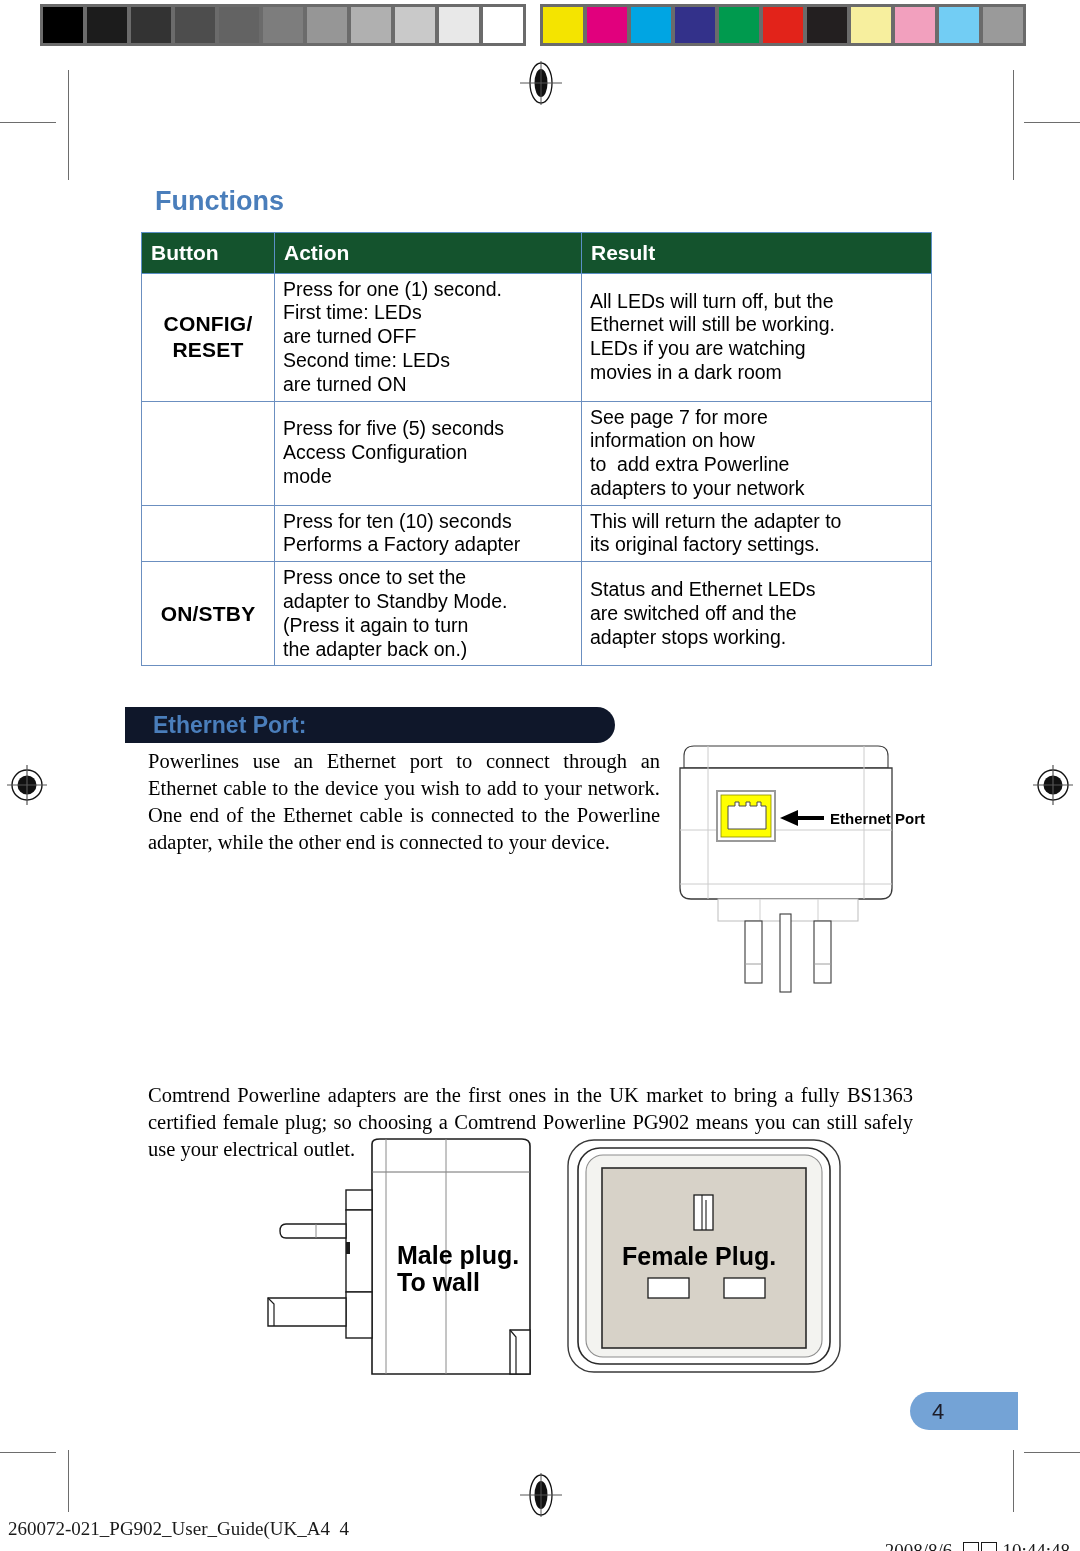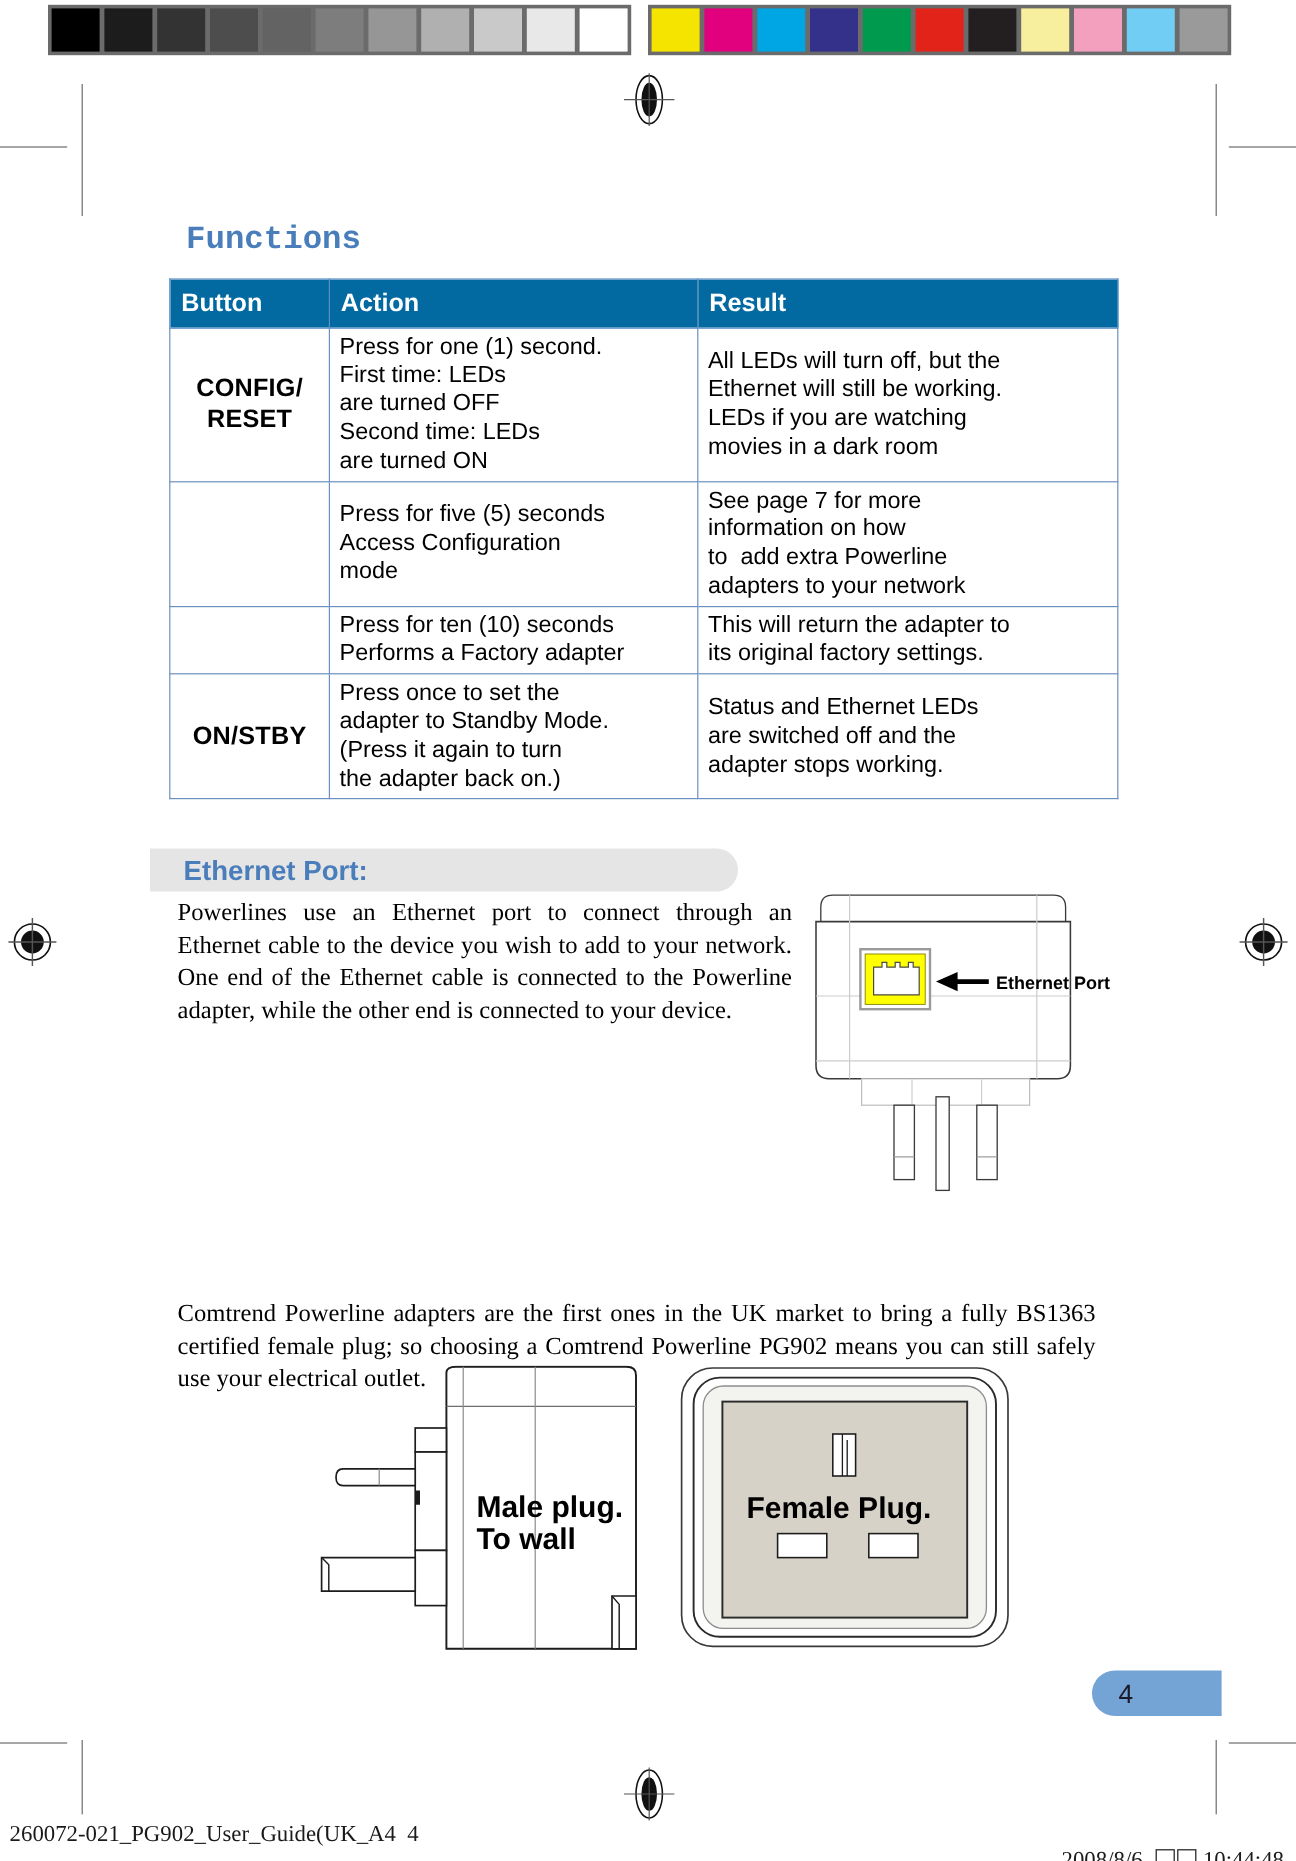--- a/index.html
+++ b/index.html
@@ -61,21 +61,20 @@
   }
 
   .h1-title {
     position: absolute;
     left: 155px;
     top: 186px;
     font-size: 27px;
     font-weight: bold;
     color: #4a7ebb;
     letter-spacing: 0px;
-    font-family: Liberation Mono, monospace;
   }
 
   
   table.functions {
     position: absolute;
     left: 141px;
     top: 232px;
     width: 790px;
     border-collapse: collapse;
     table-layout: fixed;
@@ -83,21 +82,21 @@
   table.functions th,
   table.functions td {
     border: 1px solid #6b8fc0;
     vertical-align: middle;
     padding: 4px 8px;
     font-size: 19.5px;
     line-height: 1.22;
     color: #000000;
   }
   table.functions thead th {
-    background: #0369a1;
+    background: #14532d;
     color: #ffffff;
     font-weight: bold;
     font-size: 21px;
     text-align: left;
     padding: 7px 9px;
     border: 1px solid #5b8fc6;
   }
   table.functions td.btncol {
     font-weight: bold;
     font-size: 21px;
@@ -107,21 +106,21 @@
   }
   .col-btn   { width: 133px; }
   .col-act   { width: 307px; }
   .col-res   { width: 350px; }
   .cellline  { display: block; white-space: pre; }
 
   
   .sect-bar {
     position: absolute;
     height: 36px;
-    background: #e5e5e5;
+    background: #0f172a;
     border-radius: 0 18px 18px 0;
   }
   .sect-bar .sect-label {
     position: absolute;
     left: 28px;
     top: 5px;
     font-size: 23px;
     font-weight: bold;
     color: #4a7ebb;
     white-space: nowrap;

